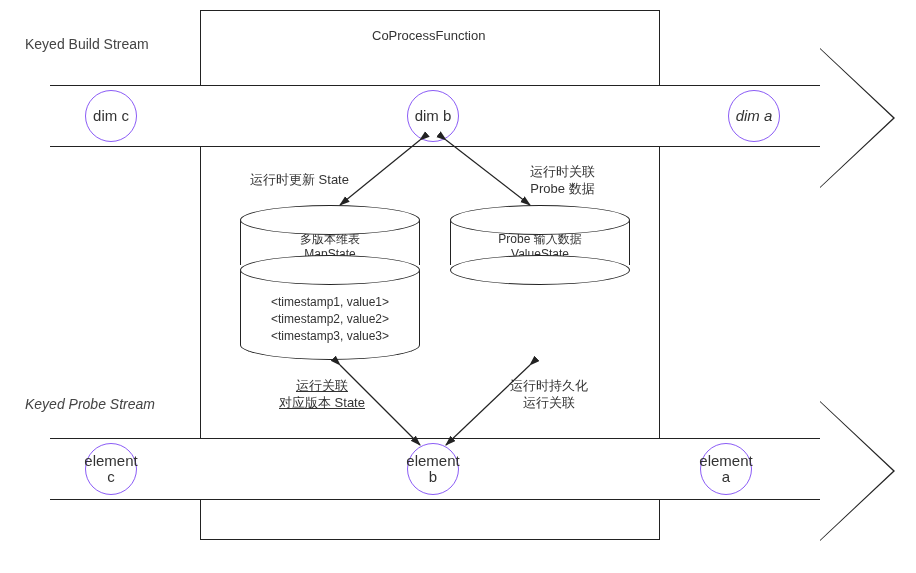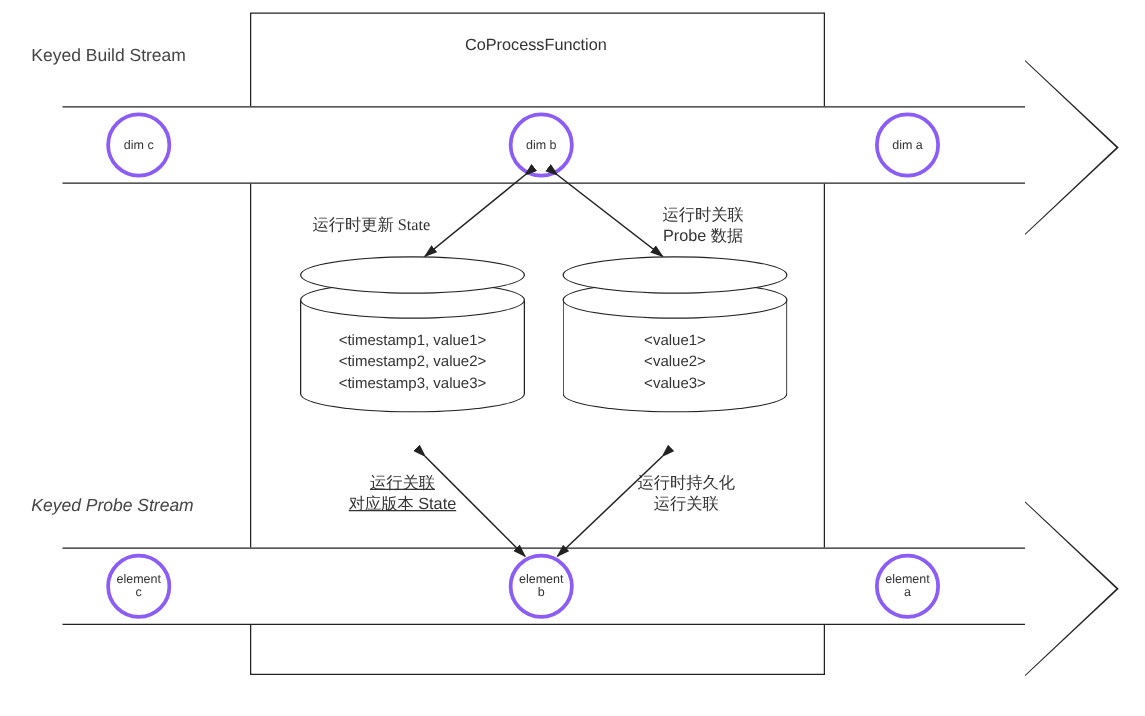--- a/index.html
+++ b/index.html
@@ -59,24 +59,24 @@
     content: '';
     position: absolute;
     left: 0; top: 1px;
     border-left: 73px solid #fff;
     border-top: 69px solid transparent;
     border-bottom: 69px solid transparent;
   }
   .circle {
     position: absolute;
     width: 52px; height: 52px;
-    border: 3px solid #8b5cf6;
+    border: 1px solid #8b5cf6;
     border-radius: 50%;
     display: flex; align-items: center; justify-content: center;
-    font-size: 10px;
+    font-size: 15px;
     text-align: center;
     line-height: 1.1;
     background: #fff;
   }
   .cylinder {
     position: absolute;
     width: 180px;
     text-align: center;
   }
   .cyl-top {
@@ -157,52 +157,55 @@
   <div class="arrow-body"></div>
   <div class="arrow-head"></div>
 </div>
 
 <div class="circle" style="left:85px; top:90px;">
     <span>dim c</span>
   </div>
 <div class="circle" style="left:407px; top:90px;">
     <span>dim b</span>
   </div>
-<div class="circle" style="left:700px; top:90px;">
+<div class="circle" style="left:728px; top:90px;font-style:italic;">
     <span>dim a</span>
   </div>
 
 <div class="circle" style="left:85px; top:443px; white-space:pre;"><span>element
 c</span></div>
 <div class="circle" style="left:407px; top:443px; white-space:pre;"><span>element
 b</span></div>
 <div class="circle" style="left:700px; top:443px; white-space:pre;"><span>element
 a</span></div>
 
 <div class="cylinder" style="left:240px; top:205px;">
   <div class="cyl-top"></div>
+  <div class="cyl-mid">
+    <div>多版本维表</div>
+    <div>MapState</div>
+  </div>
   <div class="cyl-divider"></div>
   <div class="cyl-body">
     <div>&lt;timestamp1, value1&gt;</div>
     <div>&lt;timestamp2, value2&gt;</div>
     <div>&lt;timestamp3, value3&gt;</div>
   </div>
 </div>
 
 <div class="cylinder" style="left:450px; top:205px;">
   <div class="cyl-top"></div>
+  <div class="cyl-mid">
+    <div>Probe 输入数据</div>
+    <div>ValueState</div>
+  </div>
   <div class="cyl-divider"></div>
-  <div class="cyl-body">
-    <div>&lt;value1&gt;</div>
-    <div>&lt;value2&gt;</div>
-    <div>&lt;value3&gt;</div>
-  </div>
-</div>
-
-<div class="label" style="left:250px; top:172px;font-family:Liberation Serif, serif;">运行时更新 State</div>
+</div>
+
+<div class="label" style="left:250px; top:172px;">运行时更新 State</div>
 <div class="label" style="left:530px; top:164px;">
   <div>运行时关联</div>
   <div>Probe 数据</div>
 </div>
 <div class="label" style="left:279px; top:378px;text-decoration:underline;">
   <div>运行关联</div>
   <div>对应版本 State</div>
 </div>
 <div class="label" style="left:510px; top:378px;">
   <div>运行时持久化</div>

